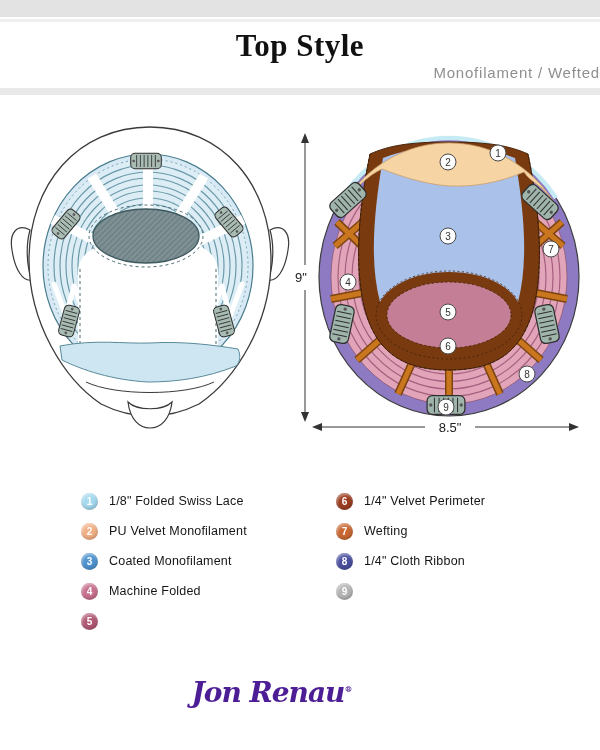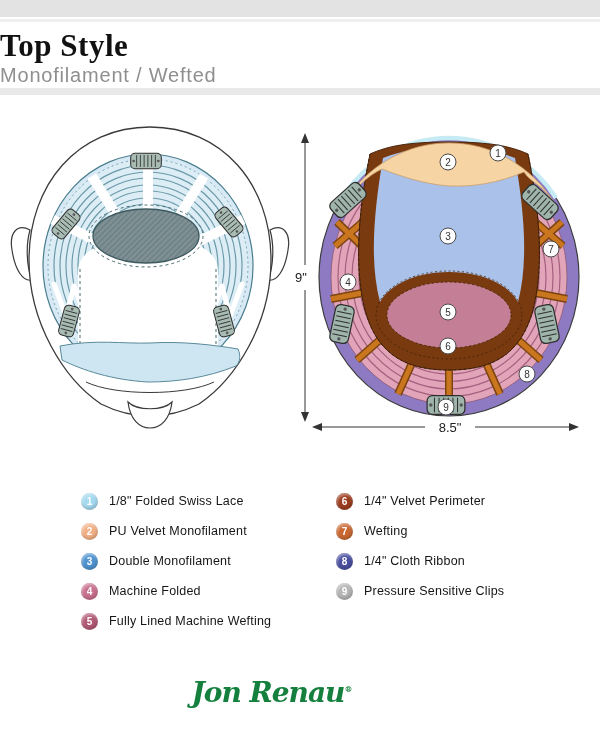--- a/index.html
+++ b/index.html
@@ -1,38 +1,38 @@
 <!DOCTYPE html>
 <html><head>
 <meta charset="utf-8">
 <style>
   html,body{margin:0;padding:0;background:#fff;}
   .page{position:relative;width:600px;height:750px;background:#fff;overflow:hidden;margin:0 auto;
         font-family:"Liberation Sans",sans-serif;}
   .topbar{position:absolute;left:0;top:0;width:600px;height:17px;background:#e3e3e3;}
   .topbar2{position:absolute;left:0;top:19px;width:600px;height:3px;background:#efefef;}
-  .title{position:absolute;left:0;top:28px;width:600px;
+  .title{position:absolute;left:0;top:28px;width:600px;text-align:center;
          font-family:"Liberation Serif",serif;font-weight:bold;font-size:31px;color:#111;letter-spacing:.5px;}
-  .subtitle{position:absolute;left:0;top:64px;width:600px;text-align:left;
-            font-size:20px;color:#8f8f8f;letter-spacing:.8px;}
+  .subtitle{position:absolute;left:0;top:64px;width:600px;text-align:right;
+            font-size:15px;color:#8f8f8f;letter-spacing:.8px;}
   .divider{position:absolute;left:0;top:88px;width:600px;height:7px;background:#e9e9e9;}
   .diagram-left{position:absolute;left:0;top:120px;}
   .diagram-right{position:absolute;left:290px;top:118px;}
   svg text{font-family:"Liberation Sans",sans-serif;}
   .legend-col{position:absolute;top:486px;}
   .legend-col.c1{left:81px;}
   .legend-col.c2{left:336px;}
   .lg-item{height:30px;display:flex;align-items:center;gap:11px;}
   .dot{width:17px;height:17px;border-radius:50%;flex:0 0 17px;display:flex;align-items:center;justify-content:center;
        color:#fff;font-size:10px;font-weight:bold;
        box-shadow:inset -1px -2px 3px rgba(0,0,0,.18), inset 1px 2px 3px rgba(255,255,255,.45);}
   .lg-label{font-size:12.5px;color:#151515;letter-spacing:.2px;white-space:nowrap;}
   .logo{position:absolute;left:0;top:676px;width:544px;text-align:center;
         font-family:"DejaVu Serif",serif;font-style:italic;font-weight:bold;
-        font-size:28px;color:#15803d;letter-spacing:-1px;}
+        font-size:28px;color:#4c1d95;letter-spacing:-1px;}
   .logo sup{font-size:8px;letter-spacing:0;}
 </style>
 </head>
 <body>
 
 <div class="page">
   <div class="topbar"></div>
   <div class="topbar2"></div>
   <div class="title">Top Style</div>
   <div class="subtitle">Monofilament / Wefted</div>
@@ -243,33 +243,32 @@
     <div class="lg-item">
       <span class="dot" style="background: rgb(242, 176, 134);">
           <span>2</span>
         </span>
       <span class="lg-label">PU Velvet Monofilament</span>
     </div>
     <div class="lg-item">
       <span class="dot" style="background: rgb(79, 147, 207);">
           <span>3</span>
         </span>
-      <span class="lg-label">Double Monofilament</span>
+      <span class="lg-label">Coated Monofilament</span>
     </div>
     <div class="lg-item">
       <span class="dot" style="background: rgb(201, 113, 143);">
           <span>4</span>
         </span>
       <span class="lg-label">Machine Folded</span>
     </div>
     <div class="lg-item">
       <span class="dot" style="background: rgb(178, 90, 117);">
           <span>5</span>
         </span>
-      <span class="lg-label">Fully Lined Machine Wefting</span>
     </div>
   </div>
 
   <div class="legend-col c2">
     <div class="lg-item">
       <span class="dot" style="background: rgb(156, 61, 32);">
           <span>6</span>
         </span>
       <span class="lg-label">1/4" Velvet Perimeter</span>
     </div>
@@ -282,18 +281,17 @@
     <div class="lg-item">
       <span class="dot" style="background: rgb(74, 79, 159);">
           <span>8</span>
         </span>
       <span class="lg-label">1/4" Cloth Ribbon</span>
     </div>
     <div class="lg-item">
       <span class="dot" style="background: rgb(181, 181, 181);">
           <span>9</span>
         </span>
-      <span class="lg-label">Pressure Sensitive Clips</span>
     </div>
   </div>
 
   <div class="logo"><span>Jon Renau</span><sup>®</sup></div>
 </div>
 
 </body></html>

